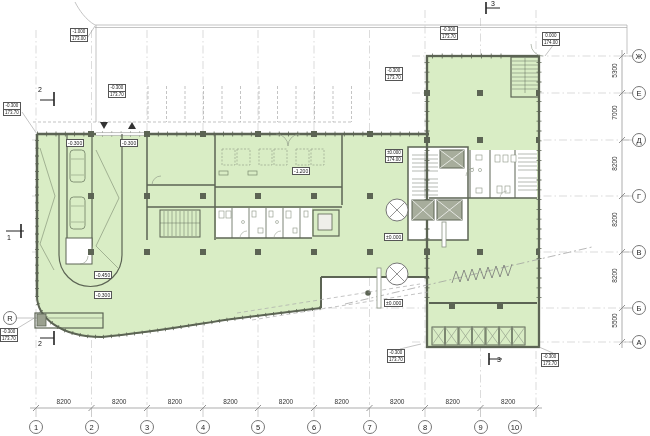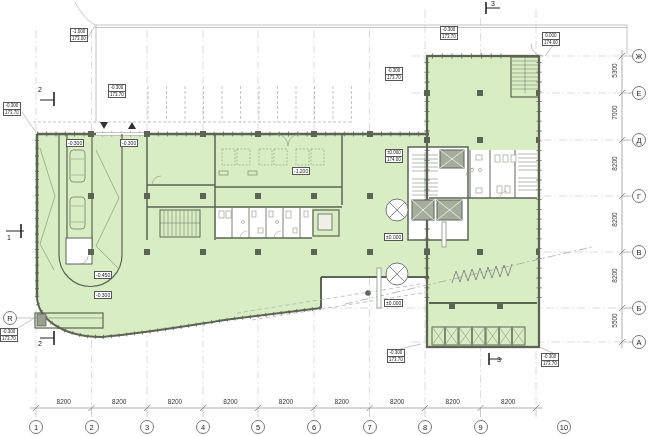--- a/index.html
+++ b/index.html
@@ -255,21 +255,21 @@
 
 <div class="ax" style="left:29px;top:420px">1</div>
 <div class="ax" style="left:84.5px;top:420px">2</div>
 <div class="ax" style="left:140px;top:420px">3</div>
 <div class="ax" style="left:196px;top:420px">4</div>
 <div class="ax" style="left:251px;top:420px">5</div>
 <div class="ax" style="left:307px;top:420px">6</div>
 <div class="ax" style="left:362.5px;top:420px">7</div>
 <div class="ax" style="left:418px;top:420px">8</div>
 <div class="ax" style="left:473.5px;top:420px">9</div>
-<div class="ax" style="left:557px;top:420px">10</div>
+<div class="ax" style="left:508px;top:420px">10</div>
 
 <div class="ax" style="left:632px;top:49px">Ж</div>
 <div class="ax" style="left:632px;top:86px">Е</div>
 <div class="ax" style="left:632px;top:133px">Д</div>
 <div class="ax" style="left:632px;top:189px">Г</div>
 <div class="ax" style="left:632px;top:245px">В</div>
 <div class="ax" style="left:632px;top:301px">Б</div>
 <div class="ax" style="left:632px;top:335px">А</div>
 
 <div class="ax" style="left:3px;top:311px">R</div>

